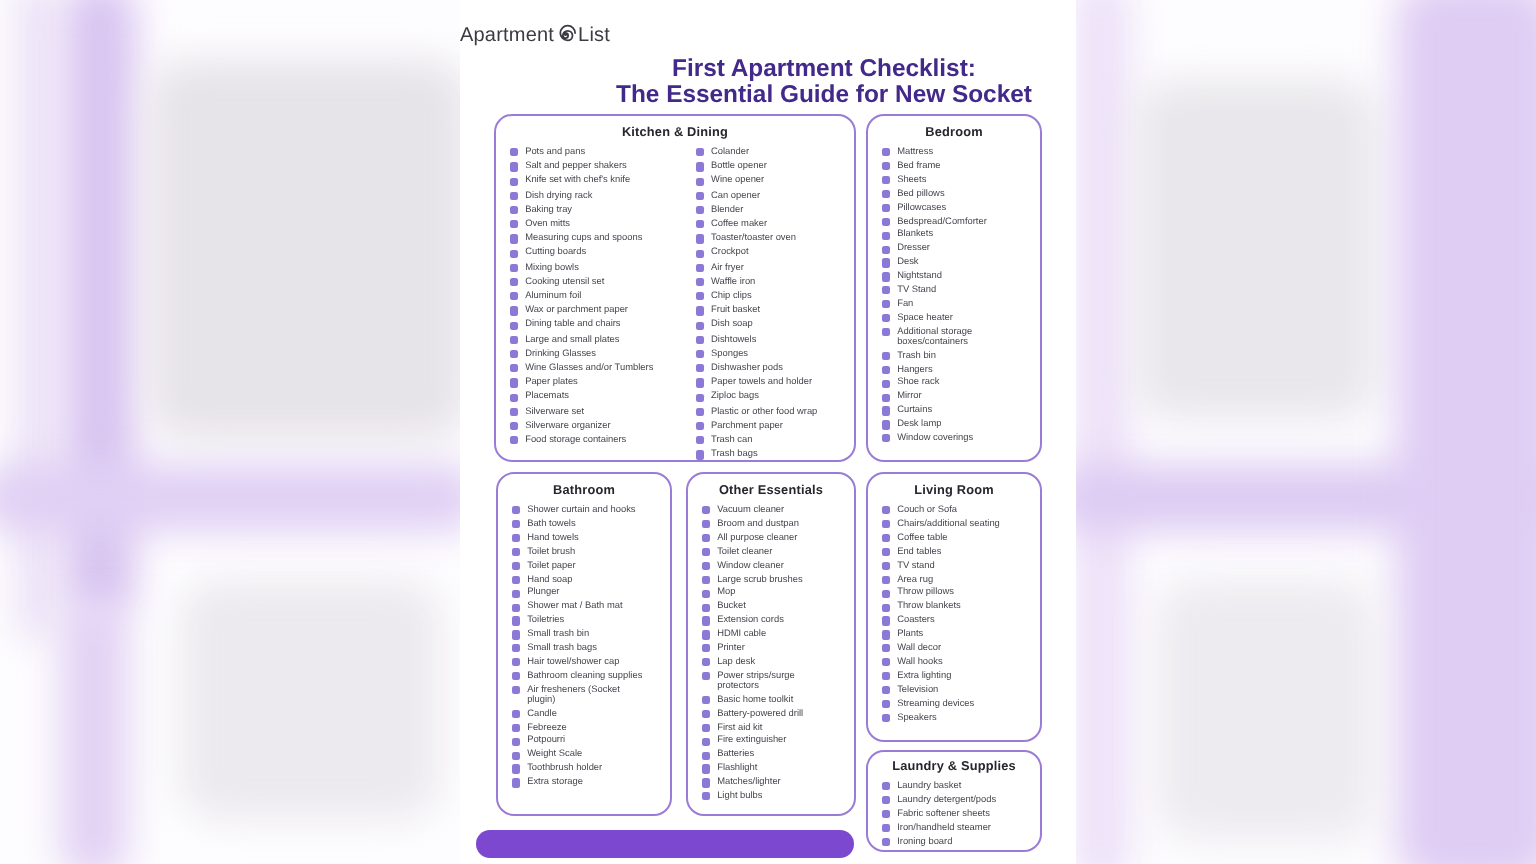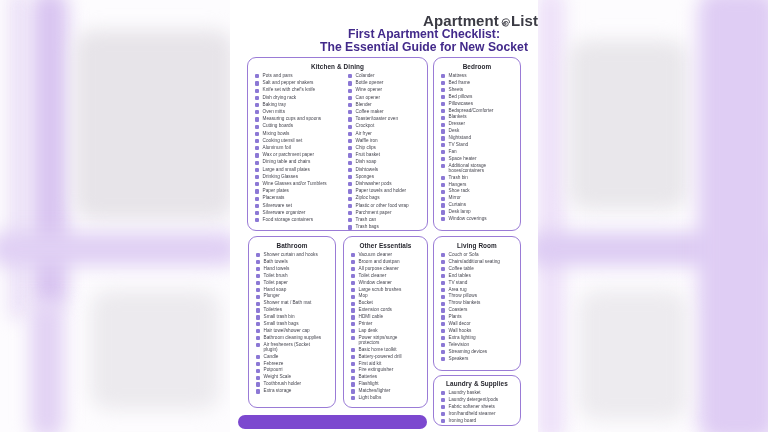--- a/index.html
+++ b/index.html
@@ -8,25 +8,25 @@
 
   
   .bg-side{position:absolute;top:0;height:432px;overflow:hidden;}
   .bg-left{left:0;width:230px;}
   .bg-right{left:538px;width:230px;}
   .blob{position:absolute;filter:blur(9px);border-radius:20px;}
 
   
   #doc{position:absolute;left:230px;top:0;width:308px;height:432px;background:#ffffff;}
 
-  .logo{position:absolute;left:0;top:12px;width:308px;text-align:right;
-    font-size:15px;font-weight:bold;color:#3b3b44;letter-spacing:.1px;}
+  .logo{position:absolute;left:0;top:12px;width:308px;text-align:left;
+    font-size:10px;font-weight:normal;color:#3b3b44;letter-spacing:.1px;}
   .logo-icon{display:inline-block;vertical-align:-1.5px;margin:0 1px;}
 
-  .doc-title{position:absolute;left:12px;top:28px;width:364px;text-align:center;
+  .doc-title{position:absolute;left:0;top:28px;width:364px;text-align:center;
     font-size:12.2px;line-height:13.2px;font-weight:bold;color:var(--c-title,#42298a);}
 
   
   .box{position:absolute;background:#fff;border:1.2px solid var(--c-border,#9a7bd6);
     border-radius:9px;box-sizing:border-box;overflow:hidden;}
   .box-title{padding-top:5px;text-align:center;font-size:6.4px;font-weight:bold;
     color:#26262e;letter-spacing:.1px;}
   .cols{display:flex;padding:4px 3px 0 7px;}
   .col{flex:1;}
   .item{display:flex;align-items:flex-start;margin-bottom:2.3px;

